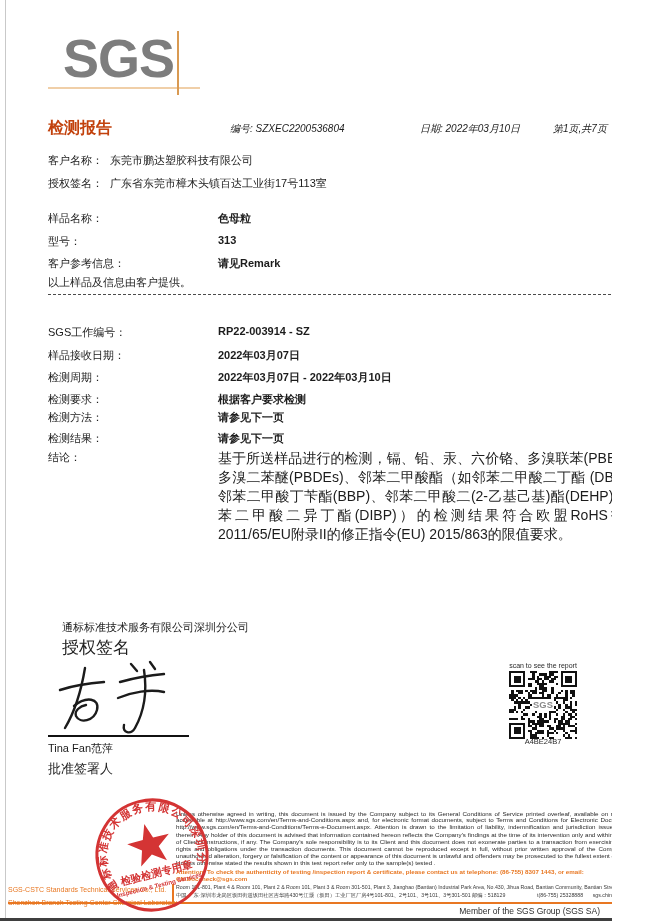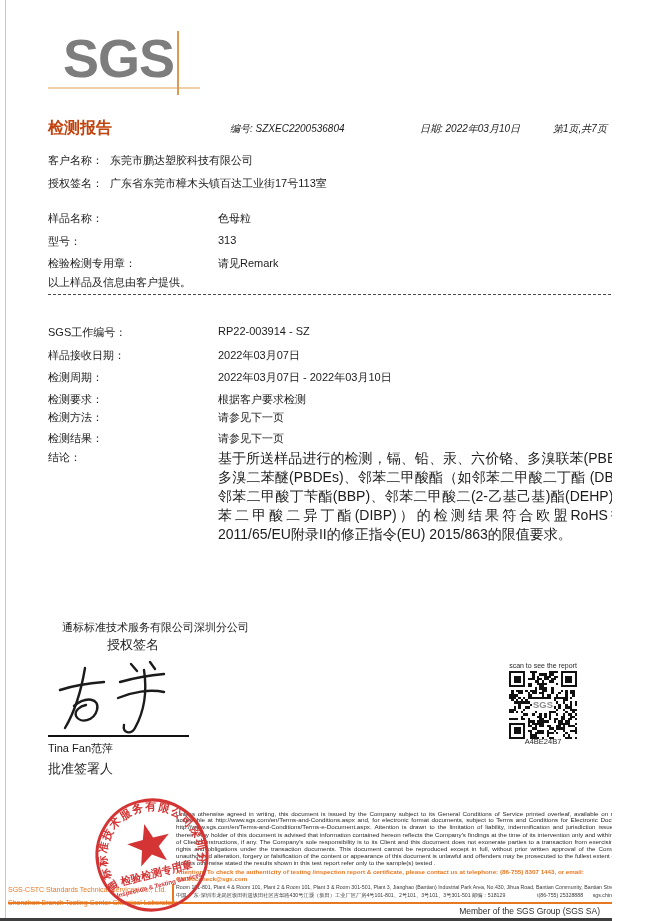--- a/index.html
+++ b/index.html
@@ -13,31 +13,31 @@
             color:#7d7d7d;letter-spacing:-1px;}
   .logo-hline{position:absolute;left:48px;top:87px;width:152px;height:2px;background:#f0cfa8;}
   .logo-vline{position:absolute;left:177px;top:31px;width:2px;height:64px;background:#d99a52;}
 
   .doc-title{position:absolute;left:48px;top:118px;font-size:16px;font-weight:700;color:#c2410c;}
   .hdr-meta{position:absolute;top:122px;font-size:10px;color:#1c1c1c;white-space:nowrap;font-style:italic;}
 
   .row{position:absolute;font-size:11px;color:#1c1c1c;white-space:nowrap;}
   .row .lbl{position:absolute;left:48px;}
   .row .val-a{position:absolute;left:110px;text-align:right;}
-  .row .val-b{position:absolute;left:218px;}
+  .row .val-b{position:absolute;left:218px;font-weight:bold;}
 
   .dashed-sep{position:absolute;left:48px;top:294px;width:584px;height:1px;
       background:repeating-linear-gradient(90deg,#4a4a4a 0 3px,transparent 3px 5px);}
 
   .conclusion{position:absolute;left:218px;top:449px;width:424px;font-size:14px;line-height:19px;
       color:#1c1c1c;text-align:justify;}
 
   
   .sig-company{position:absolute;left:62px;top:620px;font-size:11px;color:#1c1c1c;}
-  .sig-auth{position:absolute;left:62px;top:636px;font-size:13px;color:#1c1c1c;margin-left:45px;}
+  .sig-auth{position:absolute;left:62px;top:636px;font-size:17px;color:#1c1c1c;}
   .sig-svg{position:absolute;left:52px;top:658px;}
   .sig-line{position:absolute;left:48px;top:735px;width:141px;height:2px;background:#111;}
   .sig-name{position:absolute;left:48px;top:741px;font-size:11px;color:#1c1c1c;text-align:center;}
   .sig-title{position:absolute;left:48px;top:760px;font-size:13px;color:#1c1c1c;}
 
   
   .qr-caption{position:absolute;left:498px;top:662px;width:90px;text-align:center;font-size:7px;color:#2a2a2a;}
   .qr-box{position:absolute;left:509px;top:671px;width:68px;height:68px;}
   .qr-code-text{position:absolute;left:498px;top:737px;width:90px;text-align:center;font-size:7.5px;color:#2a2a2a;}
 
@@ -89,21 +89,21 @@
 
   <div class="row" style="top:211px;">
     <span class="lbl">样品名称：</span>
     <span class="val-b">色母粒</span>
   </div>
   <div class="row" style="top:234px;">
     <span class="lbl">型号：</span>
     <span class="val-b">313</span>
   </div>
   <div class="row" style="top:256px;">
-    <span class="lbl">检验检测专用章：</span>
+    <span class="lbl">客户参考信息：</span>
     <span class="val-b">请见Remark</span>
   </div>
   <div class="row" style="top:275px;">
     <span class="lbl">以上样品及信息由客户提供。</span>
   </div>
 
   <div class="dashed-sep"></div>
 
   <div class="row" style="top:325px;">
     <span class="lbl">SGS工作编号：</span>

